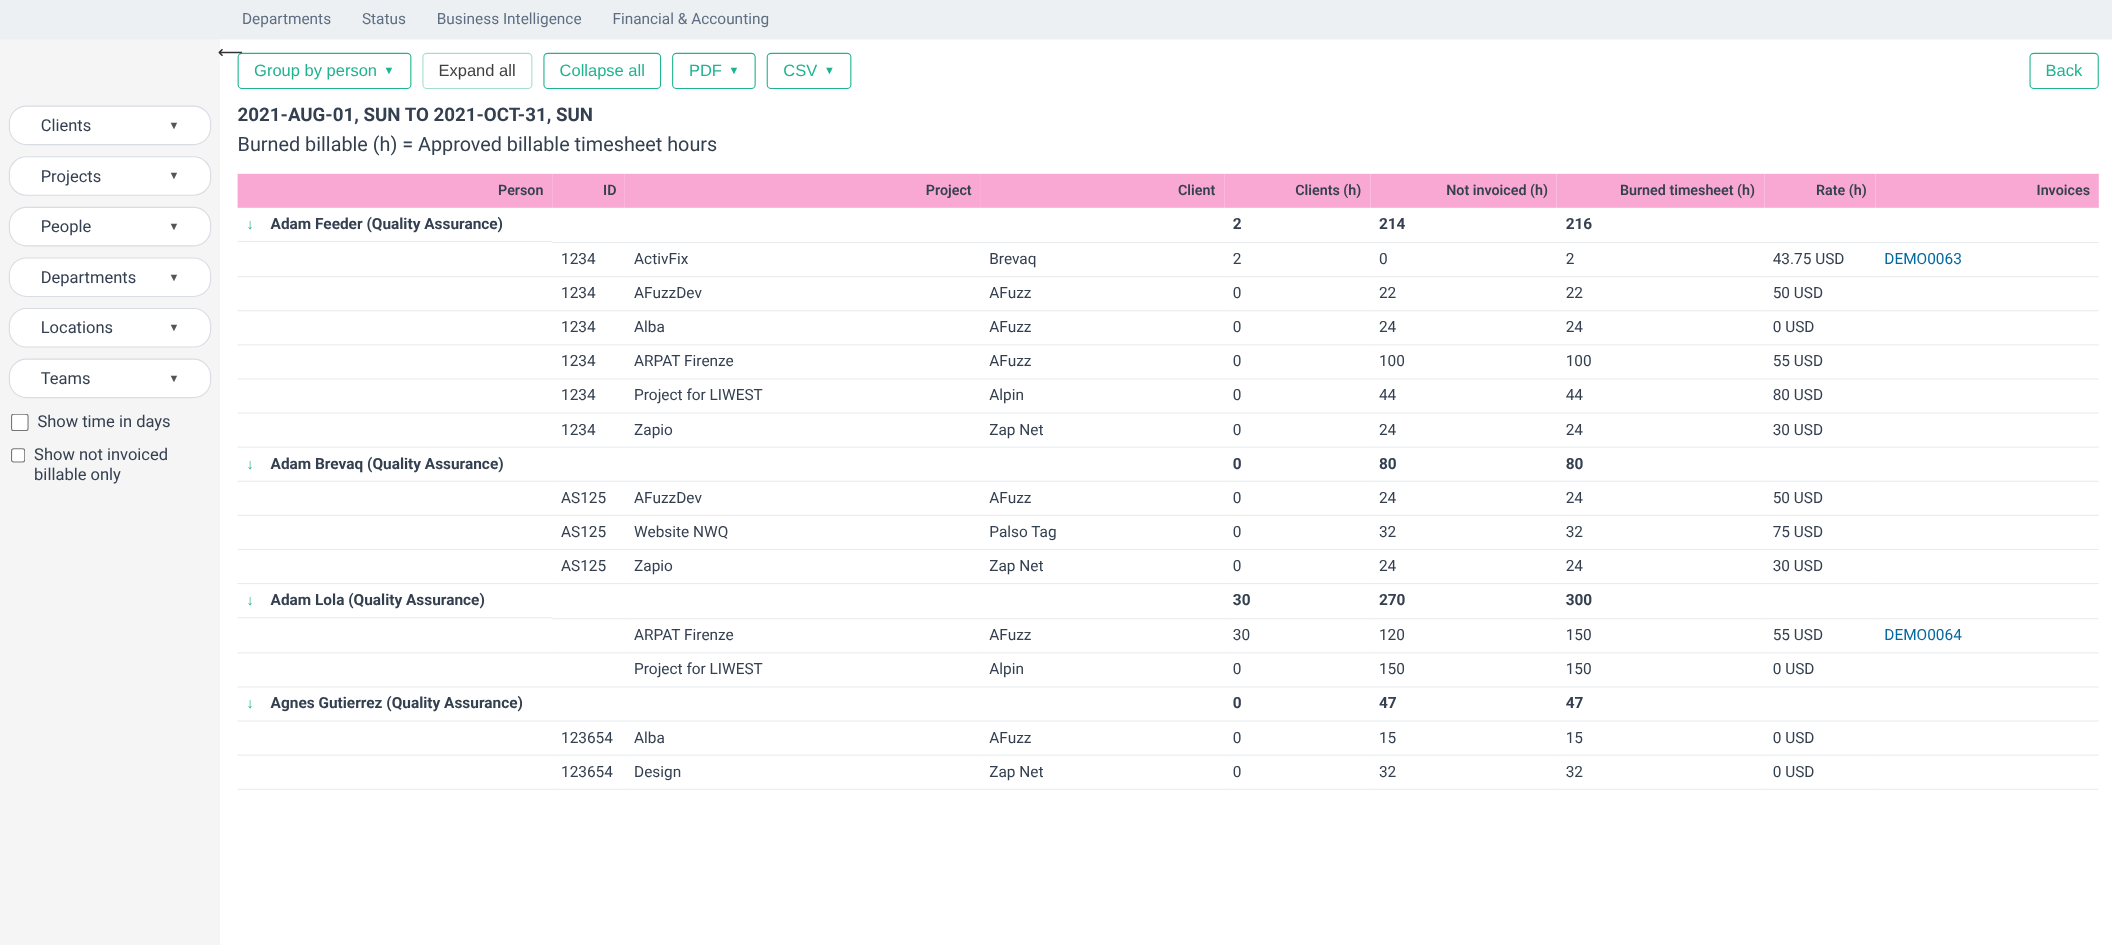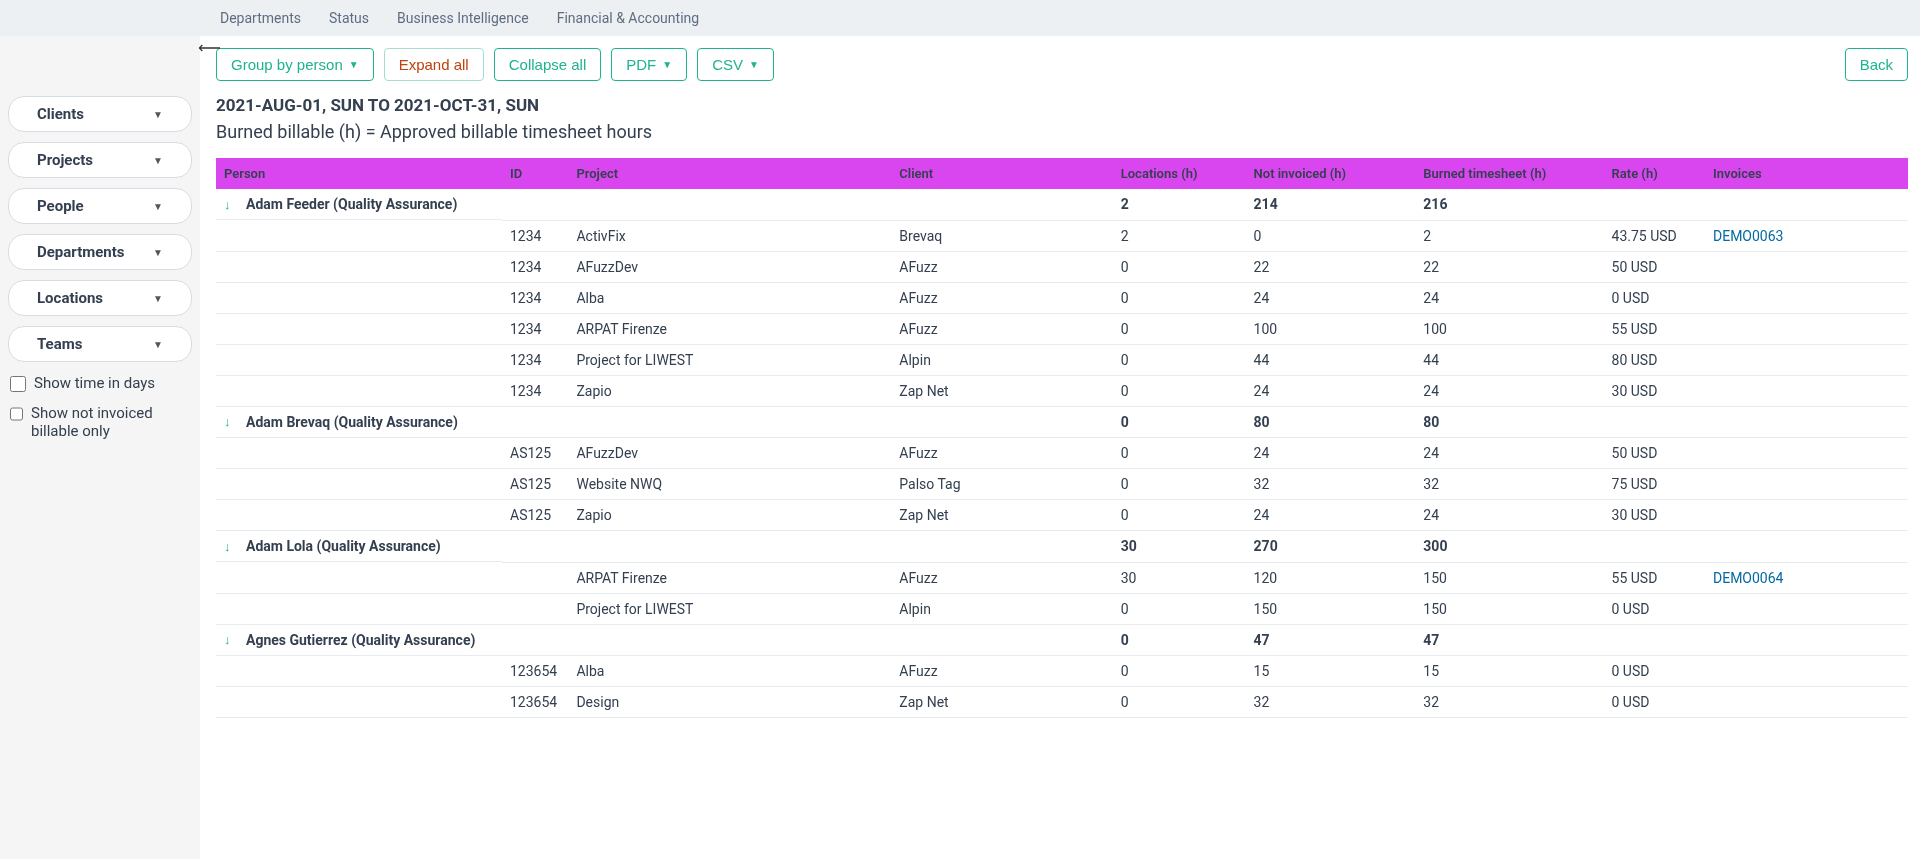--- a/index.html
+++ b/index.html
@@ -11,40 +11,40 @@
 
 
 .collapse-arrow { position: absolute; left: 198px; top: 38px; font-size: 16px; color: #333; cursor: pointer; }
 
 
 .page { display: flex; }
 .sidebar { width: 200px; padding: 60px 8px 8px 8px; background: #f5f5f5; min-height: 823px; }
 .main { flex: 1; background: #fff; padding: 12px 12px 20px 16px; min-height: 823px; }
 
 
-.filter { border: 1px solid #d8dce3; border-radius: 16px; background: #fff; padding: 8px 28px; margin-bottom: 10px; display: flex; justify-content: space-between; align-items: center; cursor: pointer; font-size: 15px; color: #344050; font-weight: bold; }
+.filter { border: 1px solid #d8dce3; border-radius: 16px; background: #fff; padding: 8px 28px; margin-bottom: 10px; display: flex; justify-content: space-between; align-items: center; cursor: pointer; font-size: 15px; color: #344050; }
 .filter .caret { font-size: 10px; color: #555; }
 .checkbox-row { display: flex; align-items: flex-start; gap: 8px; margin: 12px 2px 0 2px; font-size: 15px; color: #344050; line-height: 1.2; }
 .checkbox-row input { width: 16px; height: 16px; margin-top: 2px; }
 
 
 .toolbar { display: flex; align-items: center; gap: 10px; margin-bottom: 14px; }
 .btn { border: 1px solid #1fb38f; color: #1fb38f; background: #fff; border-radius: 4px; padding: 7px 14px; font-size: 15px; cursor: pointer; display: inline-flex; align-items: center; gap: 6px; }
 .btn .caret { font-size: 10px; }
-.btn.disabled { color: #c2410c; border-color: #a3ded0; cursor: default; }
+.btn.disabled { color: #404040; border-color: #a3ded0; cursor: default; }
 .btn.back { margin-left: auto; }
 
 
 .title { font-weight: 700; font-size: 17px; letter-spacing: .3px; margin-bottom: 4px; }
 .dates { font-weight: 700; font-size: 17px; margin-bottom: 6px; }
 .subtitle { font-size: 18px; color: #344050; margin-bottom: 16px; }
 
 
 table { width: 100%; border-collapse: collapse; table-layout: fixed; }
-th { background: #d946ef; color: #344050; text-align: left; font-weight: 600; font-size: 13px; padding: 8px 8px; }
+th { background: #f9a8d4; color: #344050; text-align: right; font-weight: 600; font-size: 13px; padding: 8px 8px; }
 td { padding: 7px 8px; font-size: 14px; border-bottom: 1px solid #e8ecef; vertical-align: middle; }
 tr.group td { font-weight: 700; background: #fff; }
 tr.group td:first-child { display: flex; align-items: center; gap: 8px; }
 .expand-icon { color: #1fb38f; font-size: 13px; display: inline-block; width: 14px; }
 .invoice-link { color: #0369a1; text-decoration: none; }
 
 col.c-person { width: 15.5%; }
 col.c-id { width: 3.6%; }
 col.c-project { width: 17.5%; }
 col.c-client { width: 12%; }
@@ -135,21 +135,21 @@
           <col class="c-burned">
           <col class="c-rate">
           <col class="c-invoices">
       </colgroup>
       <thead>
         <tr>
           <th>Person</th>
           <th>ID</th>
           <th>Project</th>
           <th>Client</th>
-          <th>Locations (h)</th>
+          <th>Clients (h)</th>
           <th>Not invoiced (h)</th>
           <th>Burned timesheet (h)</th>
           <th>Rate (h)</th>
           <th>Invoices</th>
         </tr>
       </thead>
       <tbody id="tbody">
           <tr class="group">
             <td>
               <span class="expand-icon" style="font-weight: 900;">↓</span>

